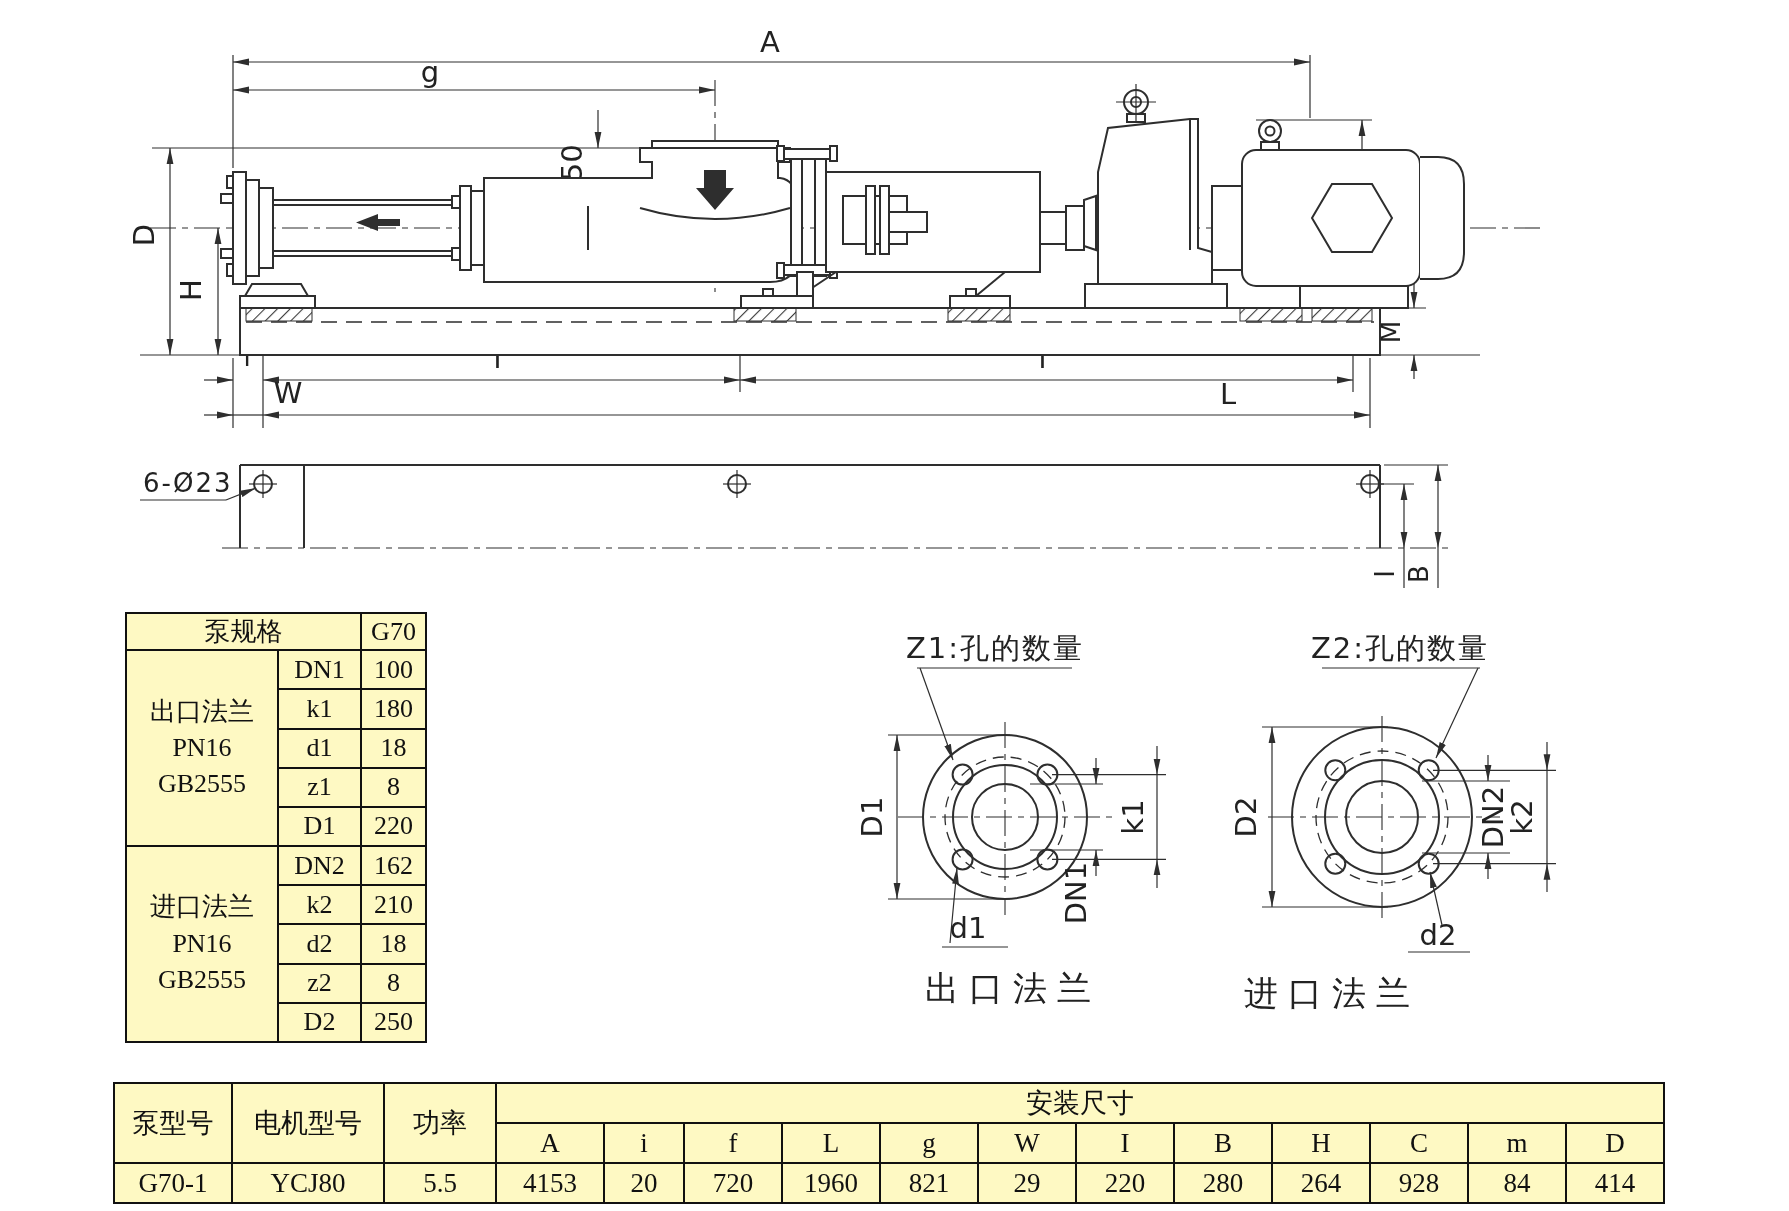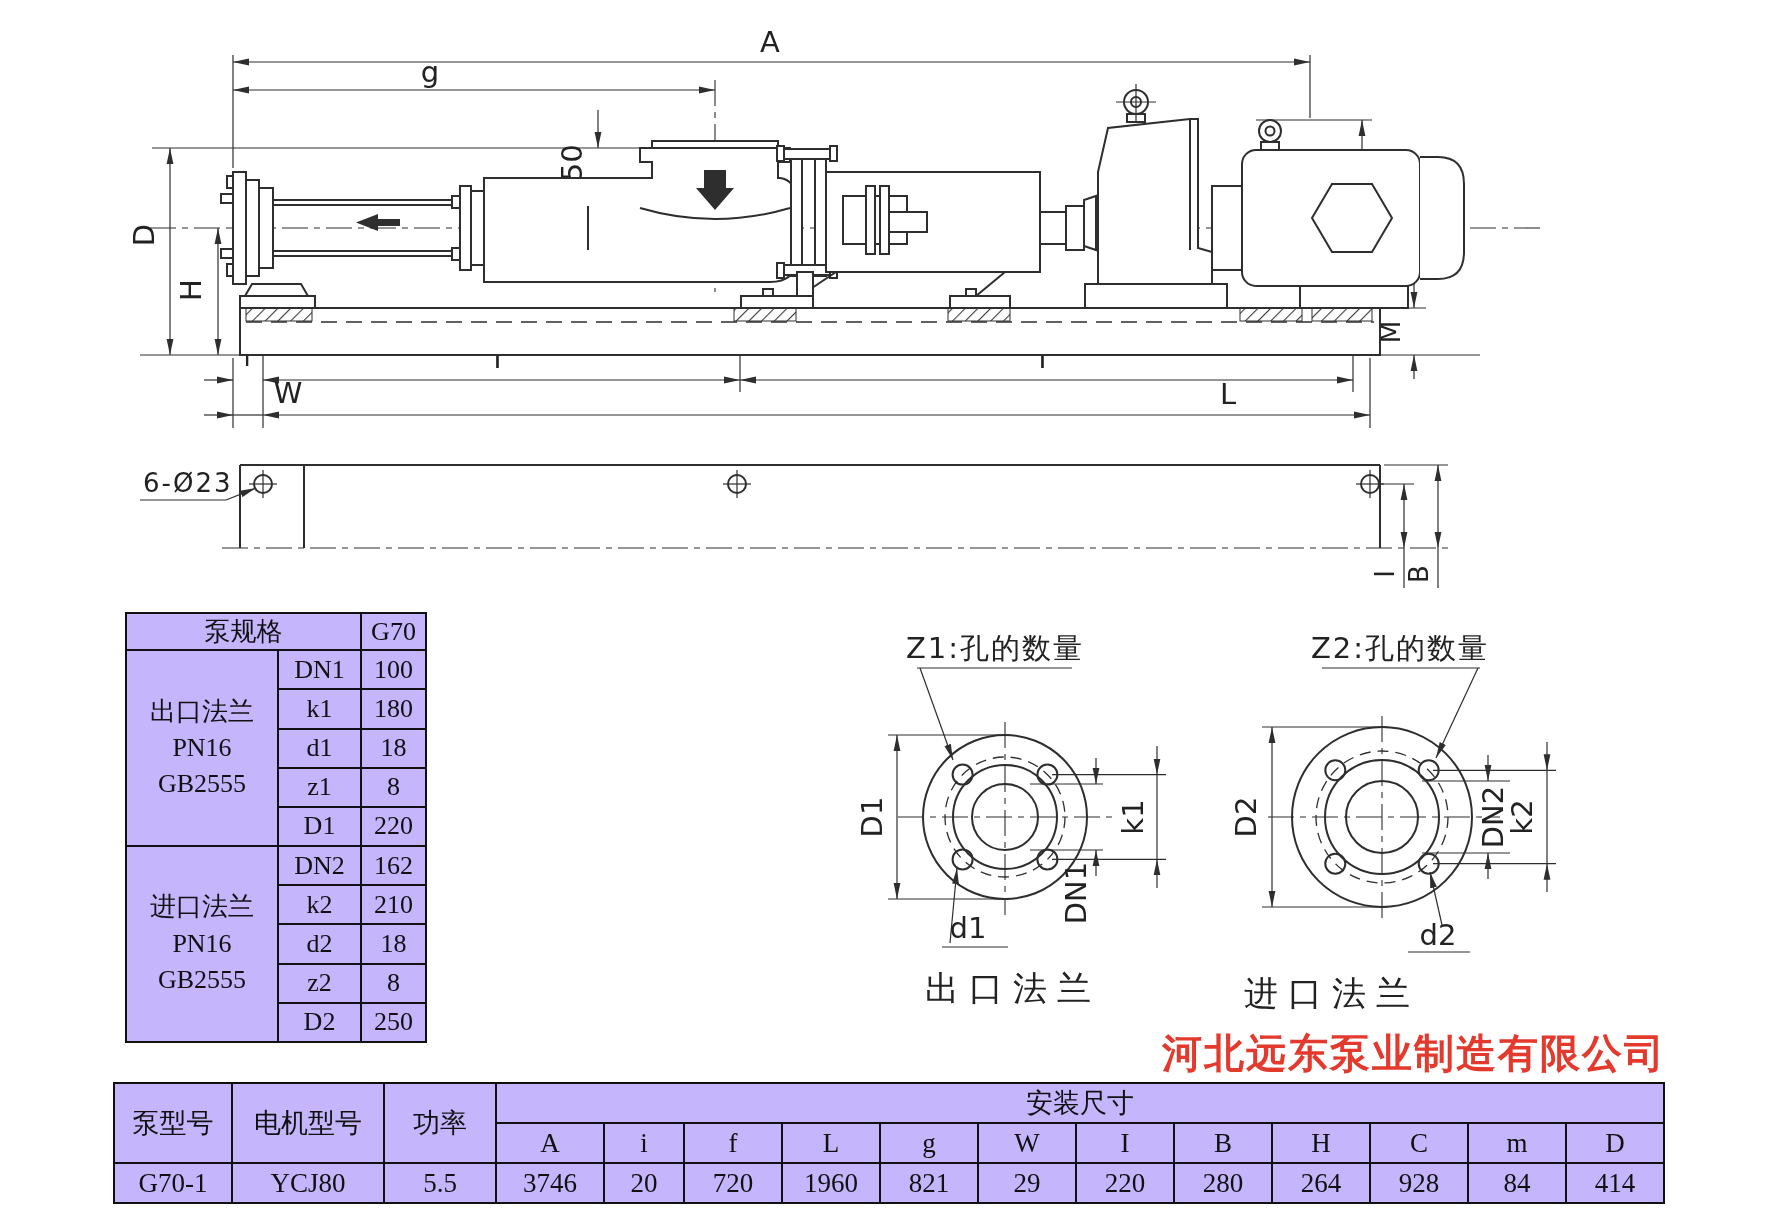--- a/index.html
+++ b/index.html
@@ -10,21 +10,21 @@
   .obj{stroke:#2e2e2e;stroke-width:2;fill:none;}
   .objf{stroke:#2e2e2e;stroke-width:2;fill:#fff;}
   .dim{stroke:#2e2e2e;stroke-width:1.2;fill:none;}
   .cl{stroke:#2e2e2e;stroke-width:1.1;fill:none;stroke-dasharray:26 6 6 6;}
   .hid{stroke:#2e2e2e;stroke-width:1.4;fill:none;stroke-dasharray:16 9;}
   .bc{stroke:#2e2e2e;stroke-width:1.3;fill:none;stroke-dasharray:11 7;}
   .dimtxt{font-size:29px;}
   .sm{font-size:26px;}
   .cjk{font-size:29px;letter-spacing:2px;}
   .cap{font-size:34px;letter-spacing:10px;}
-  table{border-collapse:collapse;table-layout:fixed;background:#c4b5fd;}
+  table{border-collapse:collapse;table-layout:fixed;background:#fef9c3;}
   td{border:2px solid #111;text-align:center;vertical-align:middle;padding:0;
      font-family:"Liberation Serif", serif;}
   #spec-table-wrap{position:absolute;left:125px;top:612px;}
   #spec-table{width:300px;height:431px;}
   #spec-table td{font-size:26px;}
   .group-label{white-space:pre-line;line-height:1.4;font-size:26px;}
   #install-table-wrap{position:absolute;left:113px;top:1075px;}
   #install-table{width:1551px;margin-top:7px;}
   #install-table td{font-size:27px;height:38px;}
   .hdr-cn{font-size:28px;}
@@ -373,21 +373,20 @@
       <td>8</td>
     </tr>
     <tr style="height:39px">
       <td>D2</td>
       <td>250</td>
     </tr>
   </tbody>
       </table>
 </div>
 
-<div id="company" style="color: rgb(228, 58, 46);">河北远东泵业制造有限公司</div>
 
 <div id="install-table-wrap">
   <table id="install-table">
     <colgroup>
       <col style="width:118px">
           <col style="width:152px">
           <col style="width:112px">
       <col style="width:108px">
           <col style="width:80px">
           <col style="width:98px">
@@ -419,21 +418,21 @@
       <td>B</td>
       <td>H</td>
       <td>C</td>
       <td>m</td>
       <td>D</td>
     </tr>
     <tr style="height:38px">
       <td>G70-1</td>
       <td>YCJ80</td>
       <td>5.5</td>
-      <td>3746</td>
+      <td>4153</td>
       <td>20</td>
       <td>720</td>
       <td>1960</td>
       <td>821</td>
       <td>29</td>
       <td>220</td>
       <td>280</td>
       <td>264</td>
       <td>928</td>
       <td>84</td>

